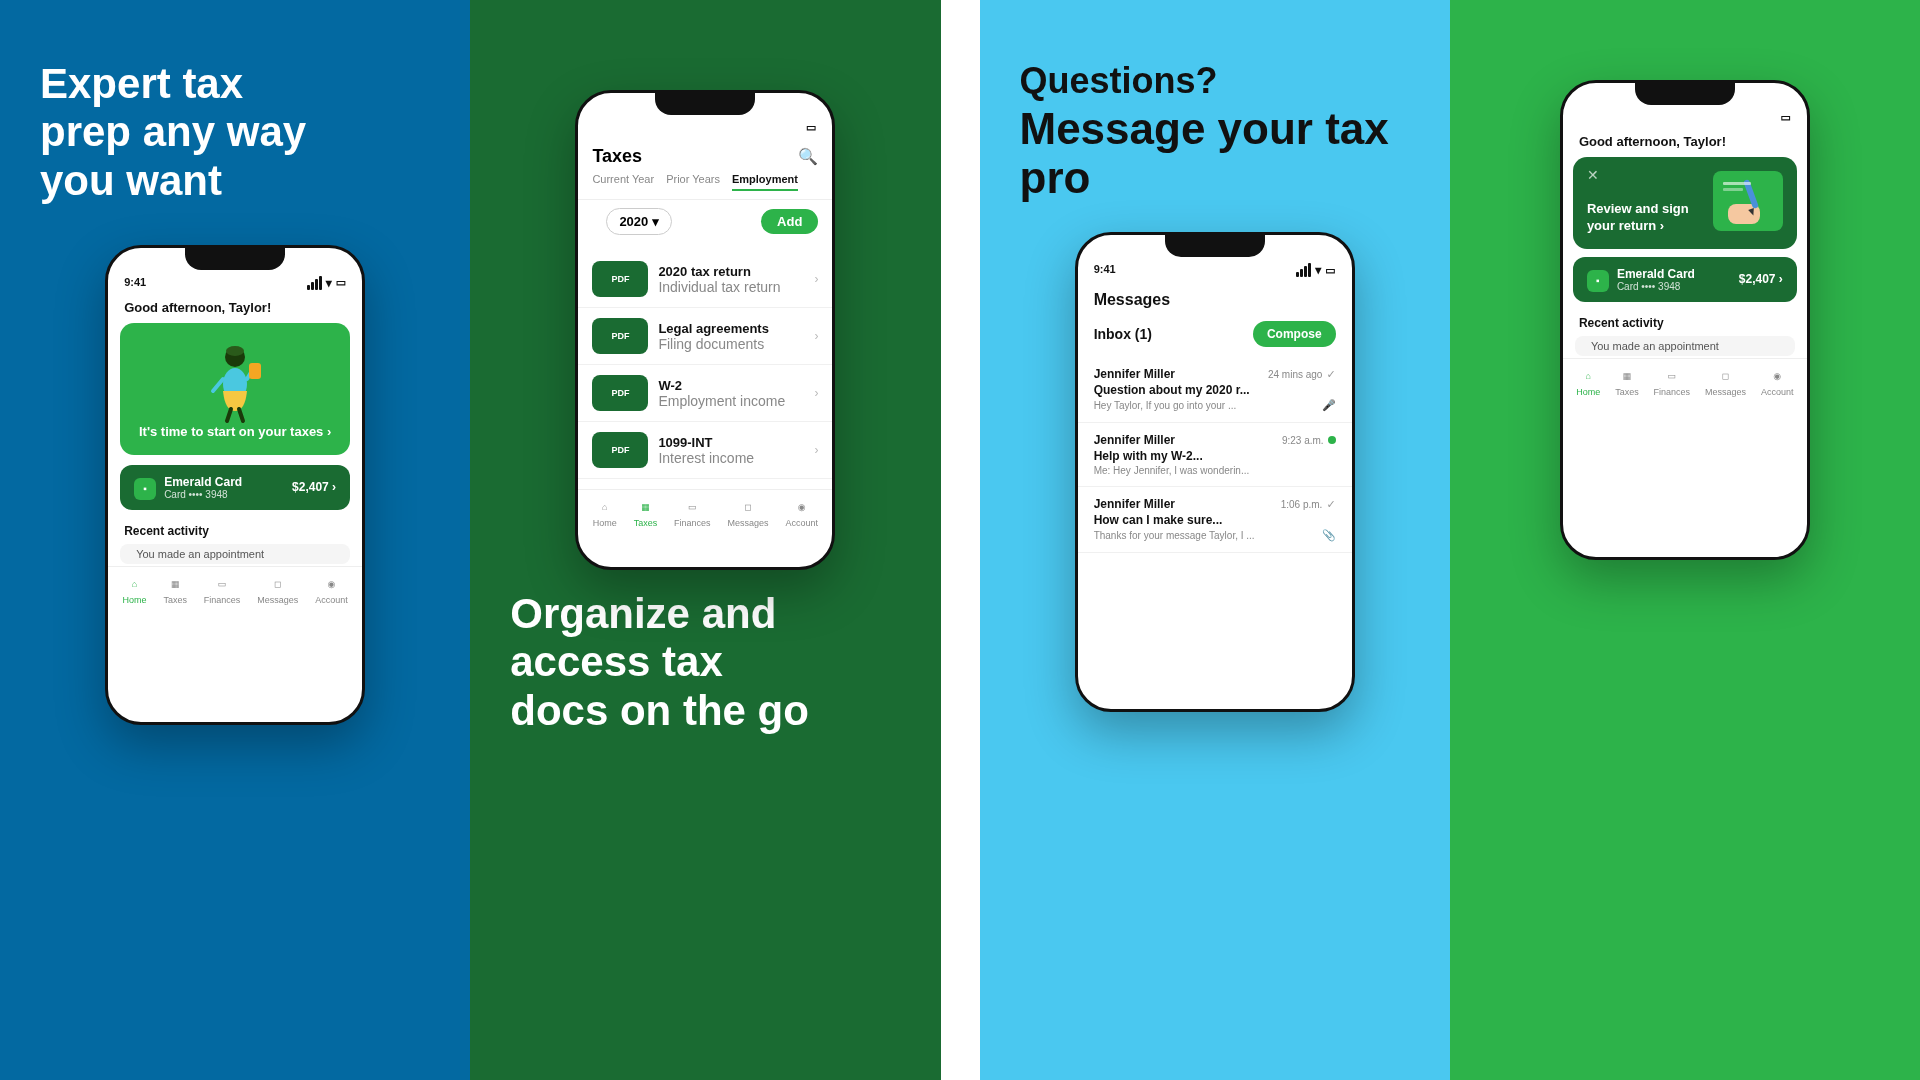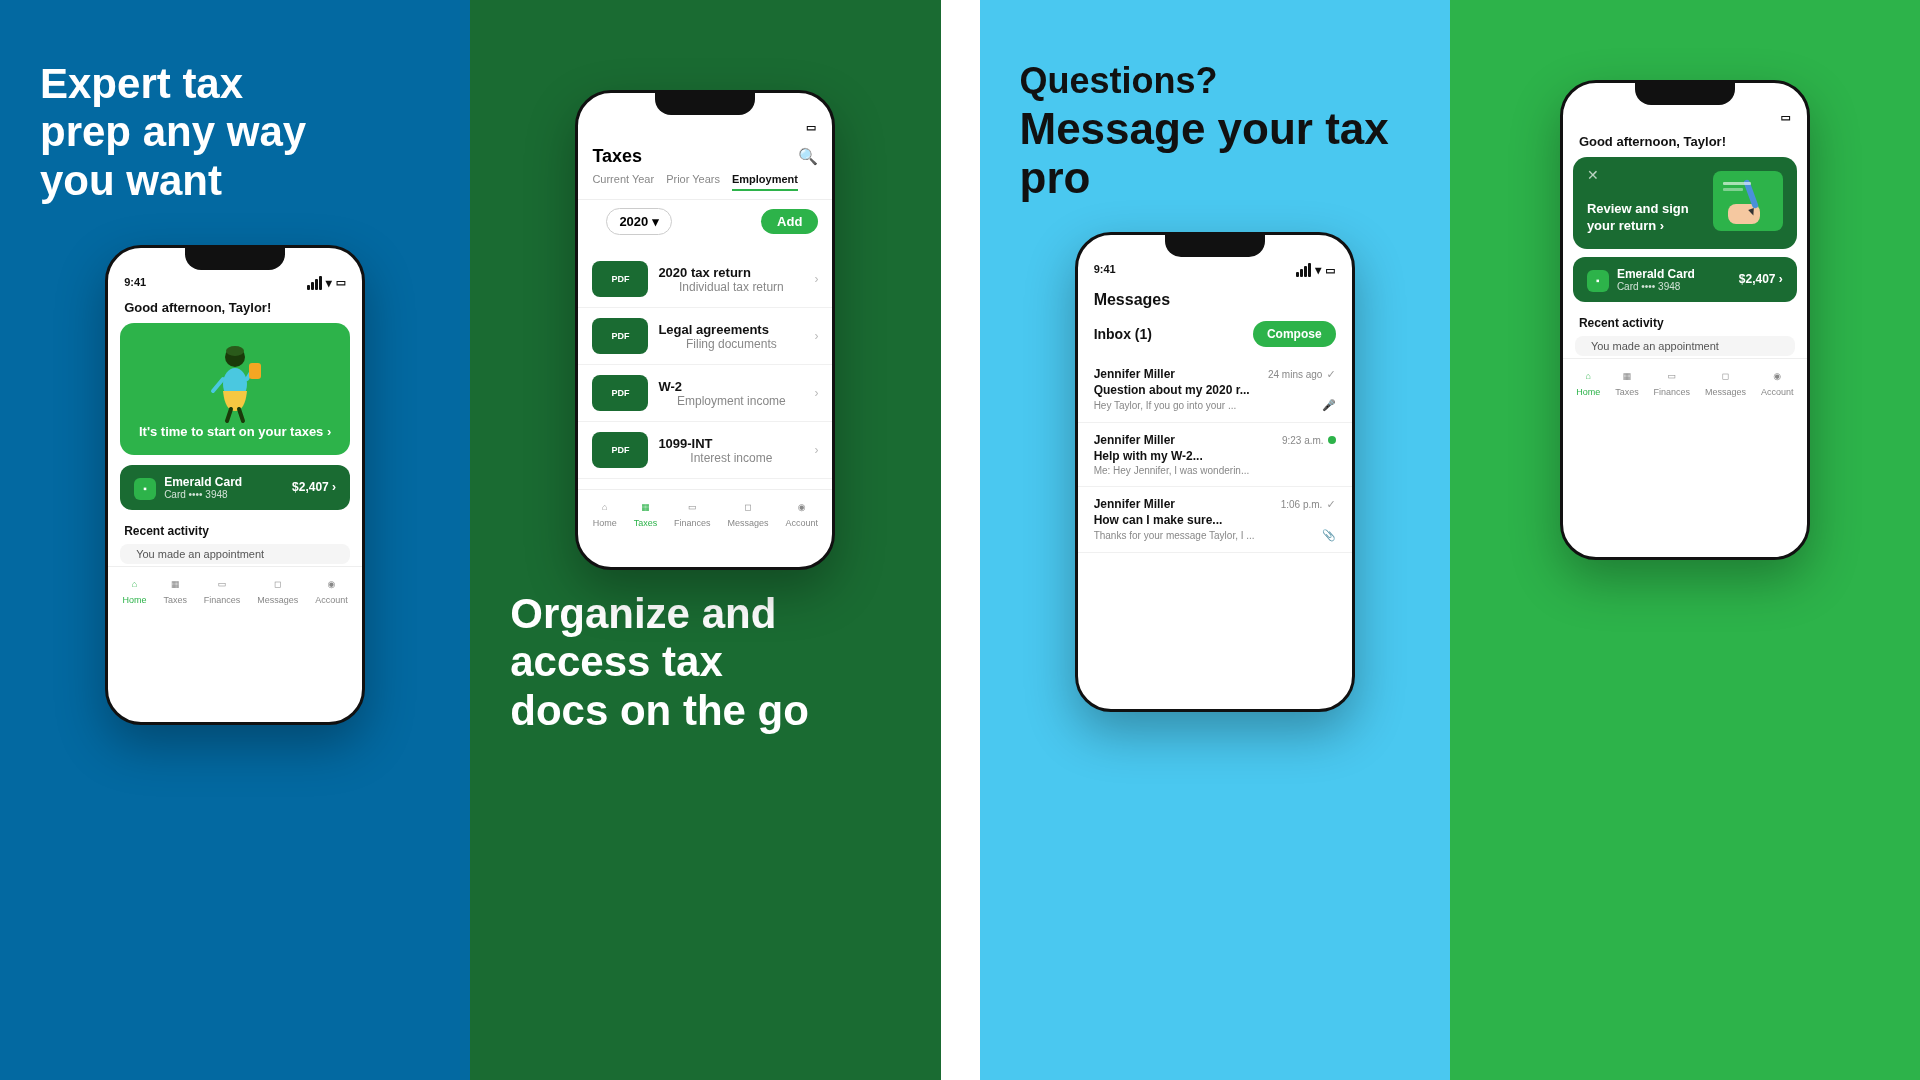--- a/index.html
+++ b/index.html
@@ -269,21 +269,21 @@
       display: flex;
       align-items: center;
       justify-content: center;
       color: #fff;
       font-size: 9px;
       font-weight: 800;
     }
 
     .doc-info { flex: 1; }
     .doc-name { font-size: 13px; font-weight: 600; color: #111; }
-    .doc-sub { font-size: 12px; color: #888; text-align: center; }
+    .doc-sub { font-size: 14px; color: #888; }
     .doc-arrow { color: #bbb; font-size: 12px; }
 
     
     .phone-messages-header {
       font-size: 16px;
       font-weight: 800;
       color: #111;
       padding: 10px 16px 8px;
     }
 

